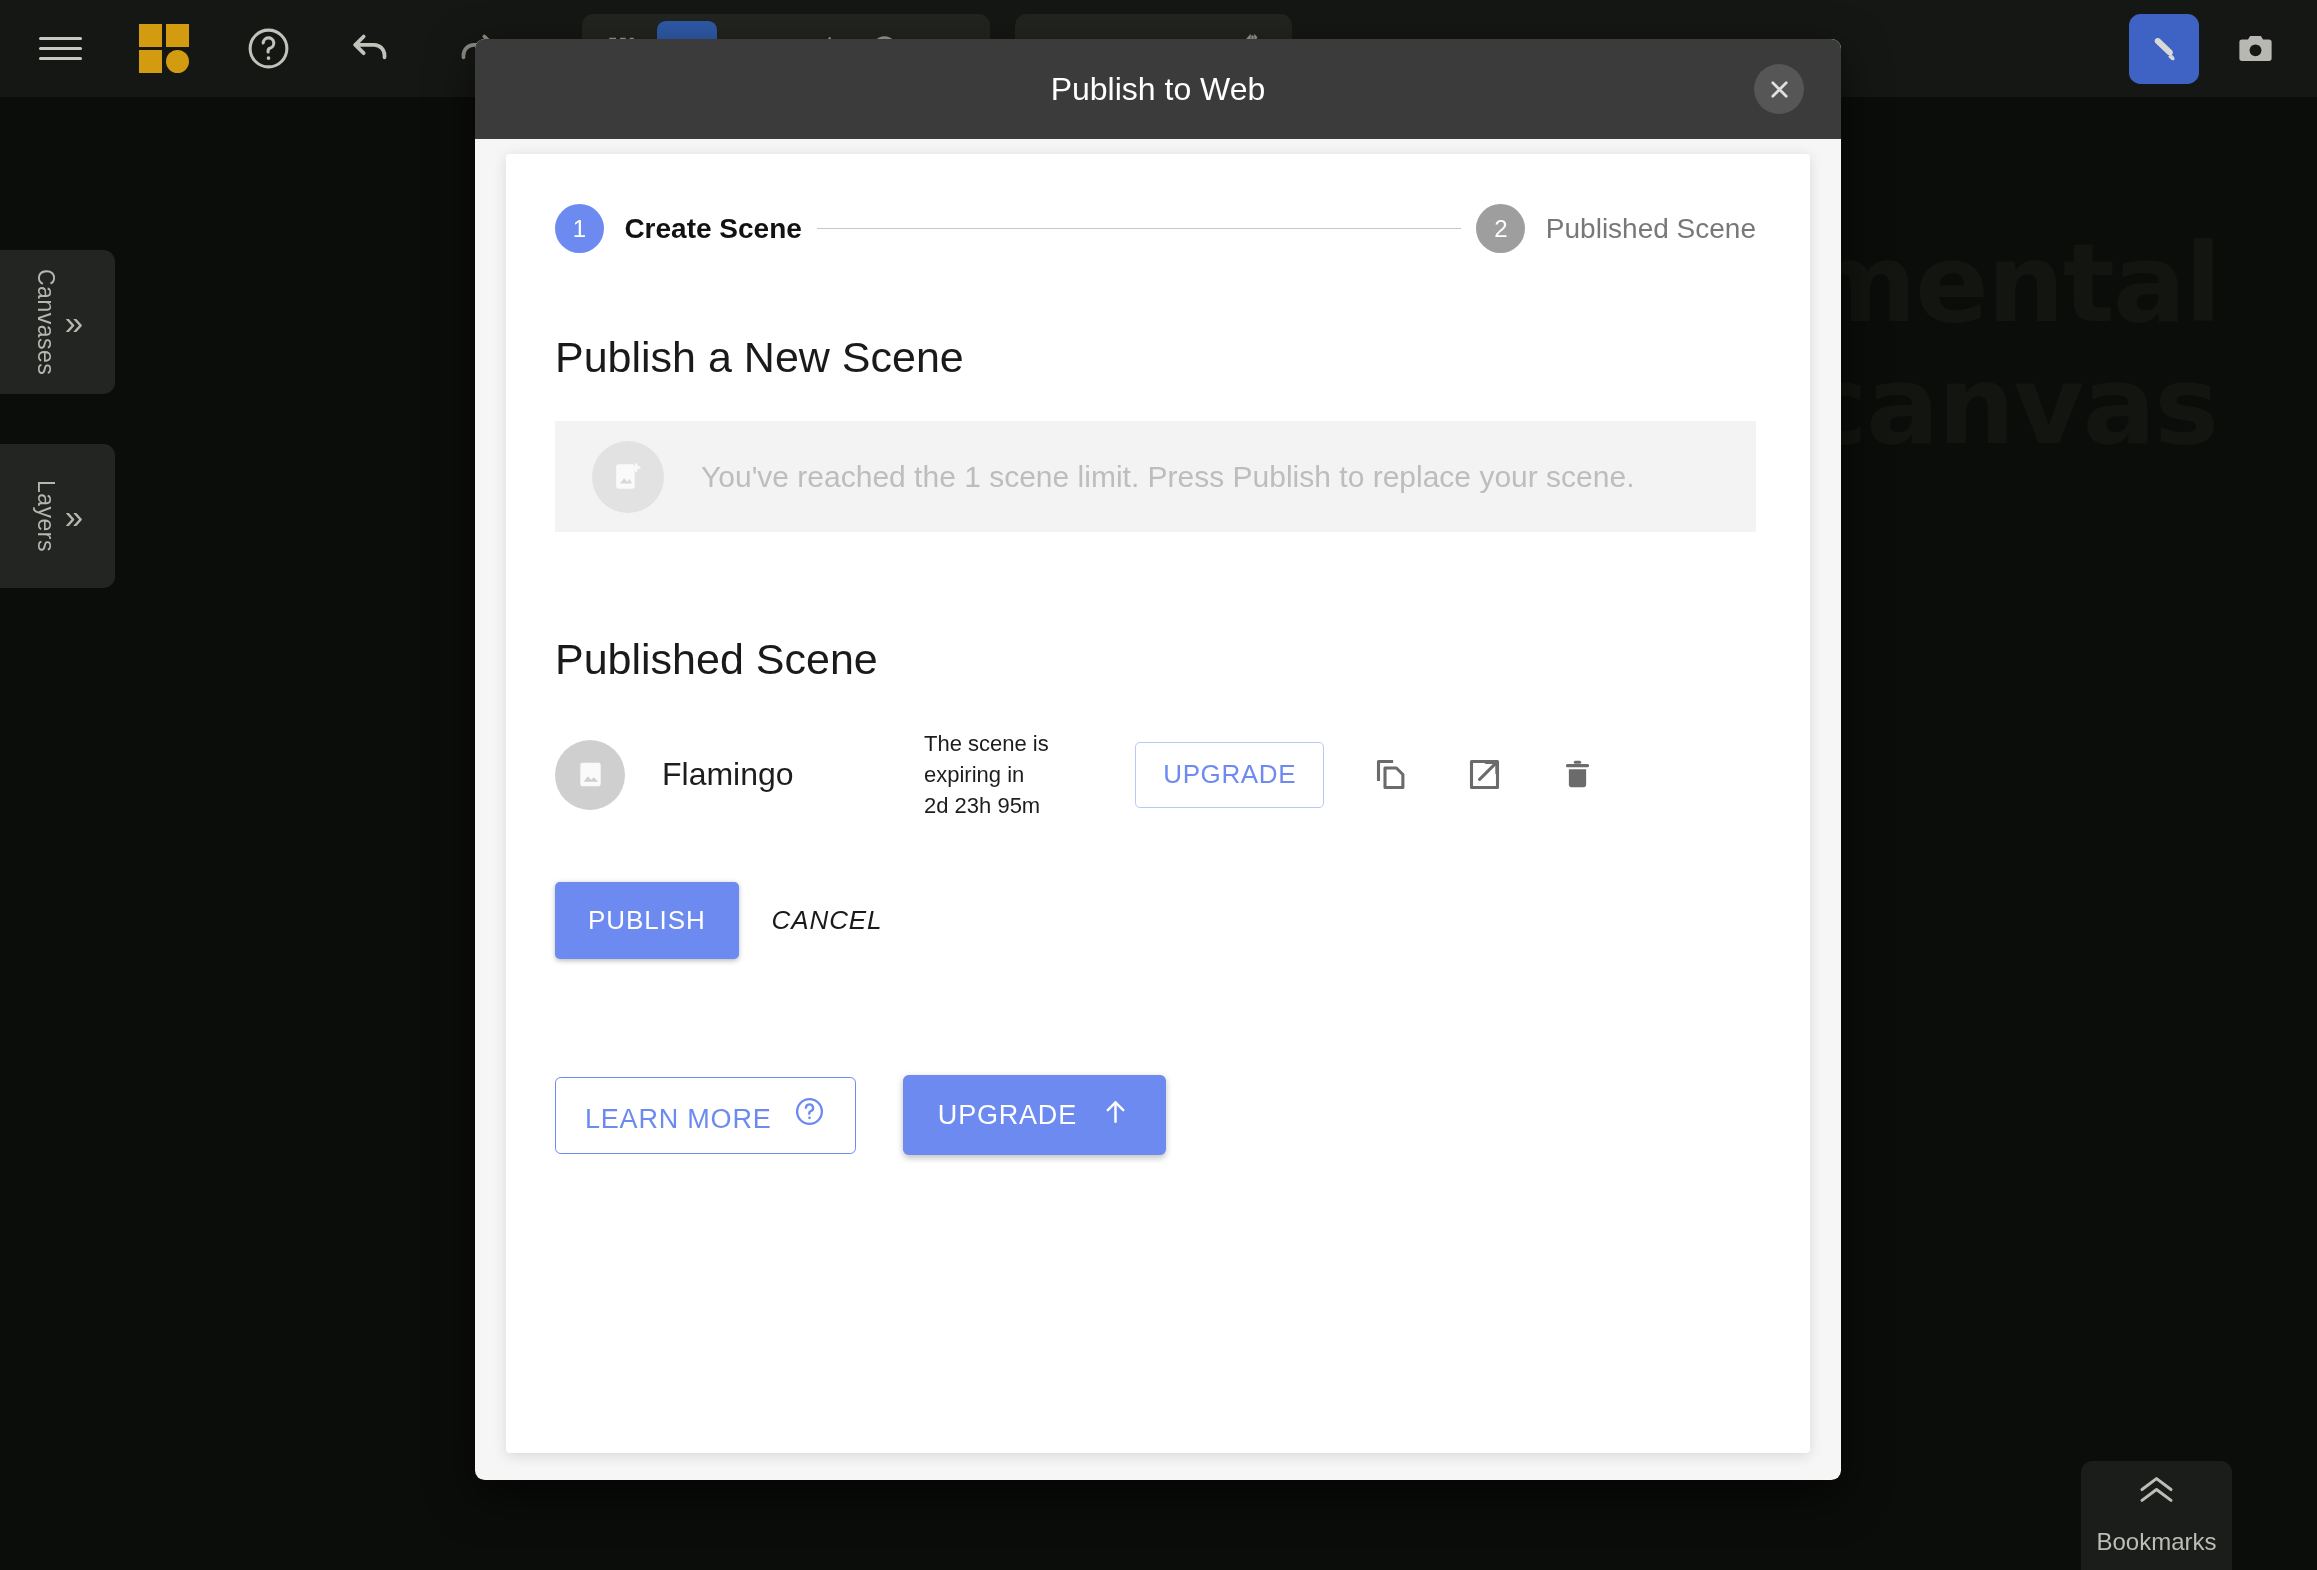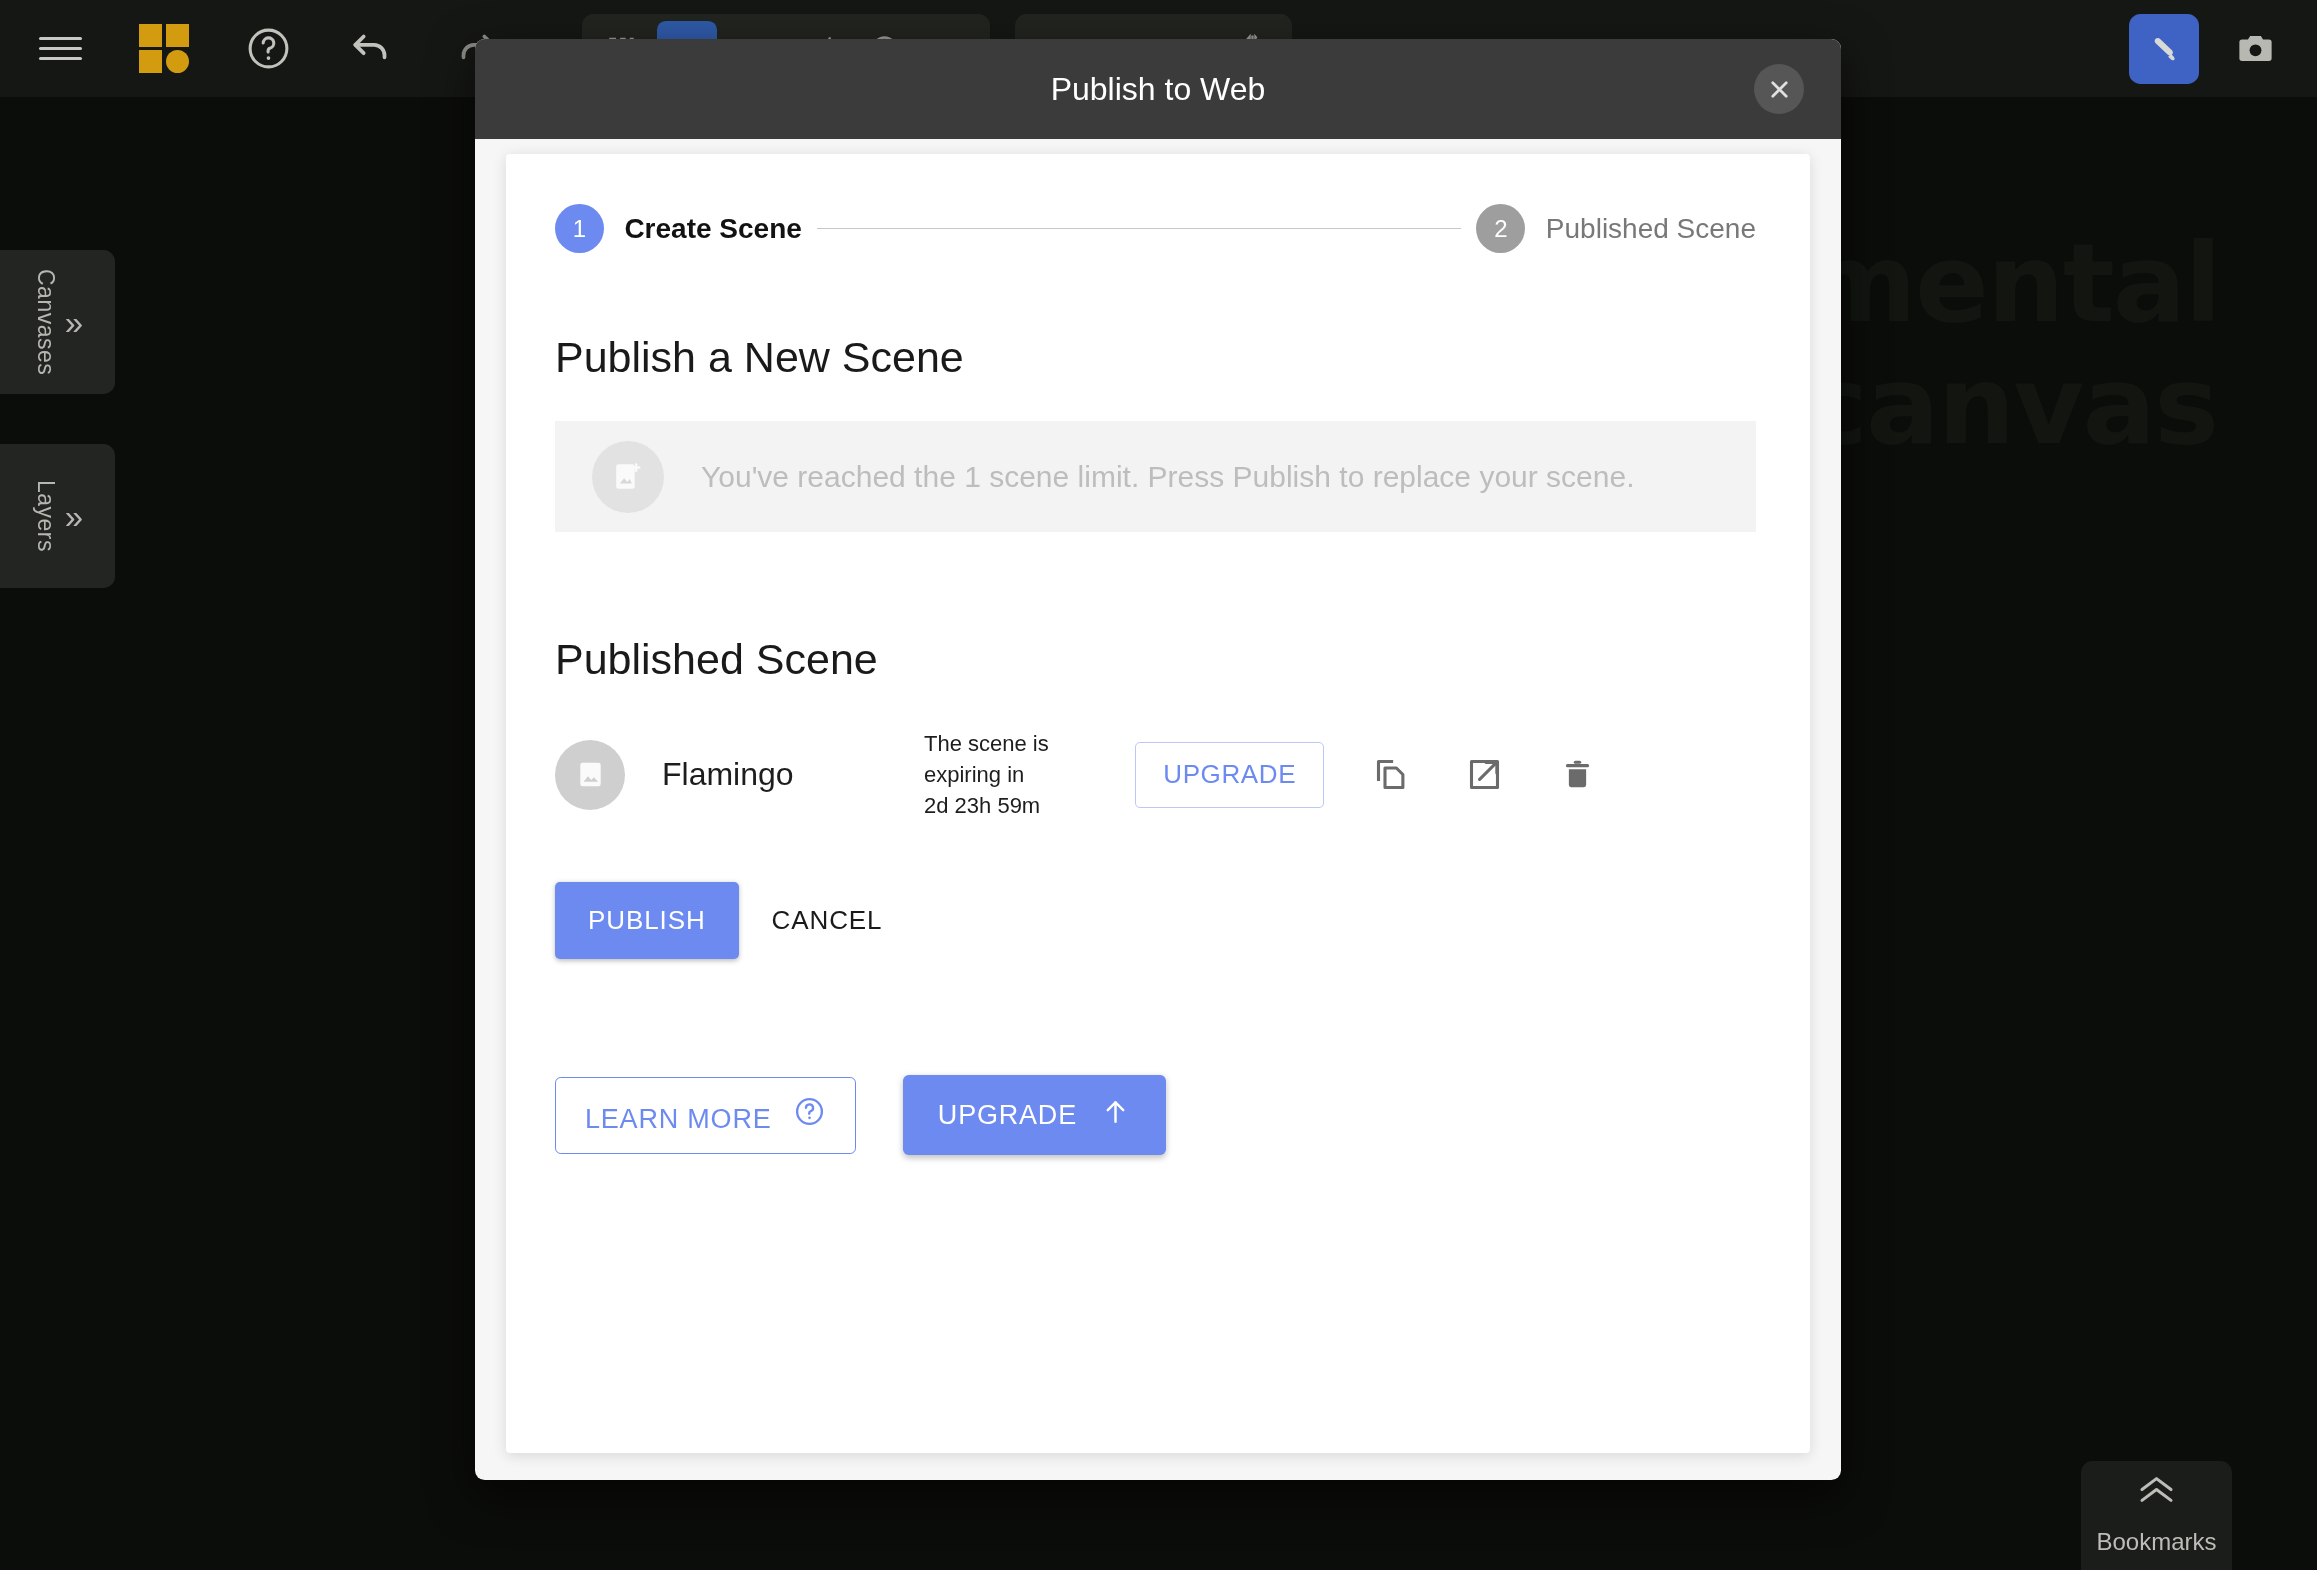--- a/index.html
+++ b/index.html
@@ -206,21 +206,21 @@
   .btn-publish {
     background:#6c8af0; color:#fff;
     border:none; border-radius:4.9px;
     font-size:26px; letter-spacing:0.9px;
     padding:23px 33px;
     box-shadow:0 1.9px 4.9px rgba(0,0,0,.26);
   }
   .btn-cancel {
     background:transparent; border:none;
     color:#1a1a1a; font-size:26px; letter-spacing:0.9px;
-    padding:23px 17.5px; margin-left:15.5px;
+    padding:23px 17.5px; margin-left:15.5px;font-style:italic;
   }
 
   .footer-row { margin-top:116px; display:flex; align-items:center; gap:47px; }
   .btn-learn {
     border:1.9px solid #6c8af0; border-radius:5.8px; background:#fff;
     color:#6c8af0; font-size:27px; letter-spacing:0.8px;
     padding:17.5px 29px;
     display:flex; align-items:flex-end; gap:21.3px;
   }
   .btn-upgrade-solid {
@@ -417,21 +417,21 @@
       <div class="scene-row">
         <div class="scene-avatar">
           <svg width="35" height="35" viewBox="0 0 24 24" fill="none">
             <rect x="5" y="4" width="14" height="16" rx="1.5" fill="#fafafa"></rect>
             <path d="M7.2 17l3.1-3.8 2.2 2.6 1.8-2 3 3.2z" fill="#cfcfcf"></path>
           </svg>
         </div>
         <div class="scene-name">Flamingo</div>
         <div class="expire">
           <div>The scene is expiring in</div>
-          <div>2d 23h 59m</div>
+          <div>2d 23h 95m</div>
         </div>
         <button class="btn-upgrade-outline">UPGRADE</button>
         <div class="row-icons">
           <div class="row-icon">
             <svg width="39" height="39" viewBox="0 0 24 24" fill="none" stroke="#6b6b6b" stroke-width="1.9" stroke-linejoin="round">
               <path d="M4 16V4h9"></path>
                 <path d="M8 8h7l4 4v8H8z"></path>
             </svg>
           </div>
           <div class="row-icon">

